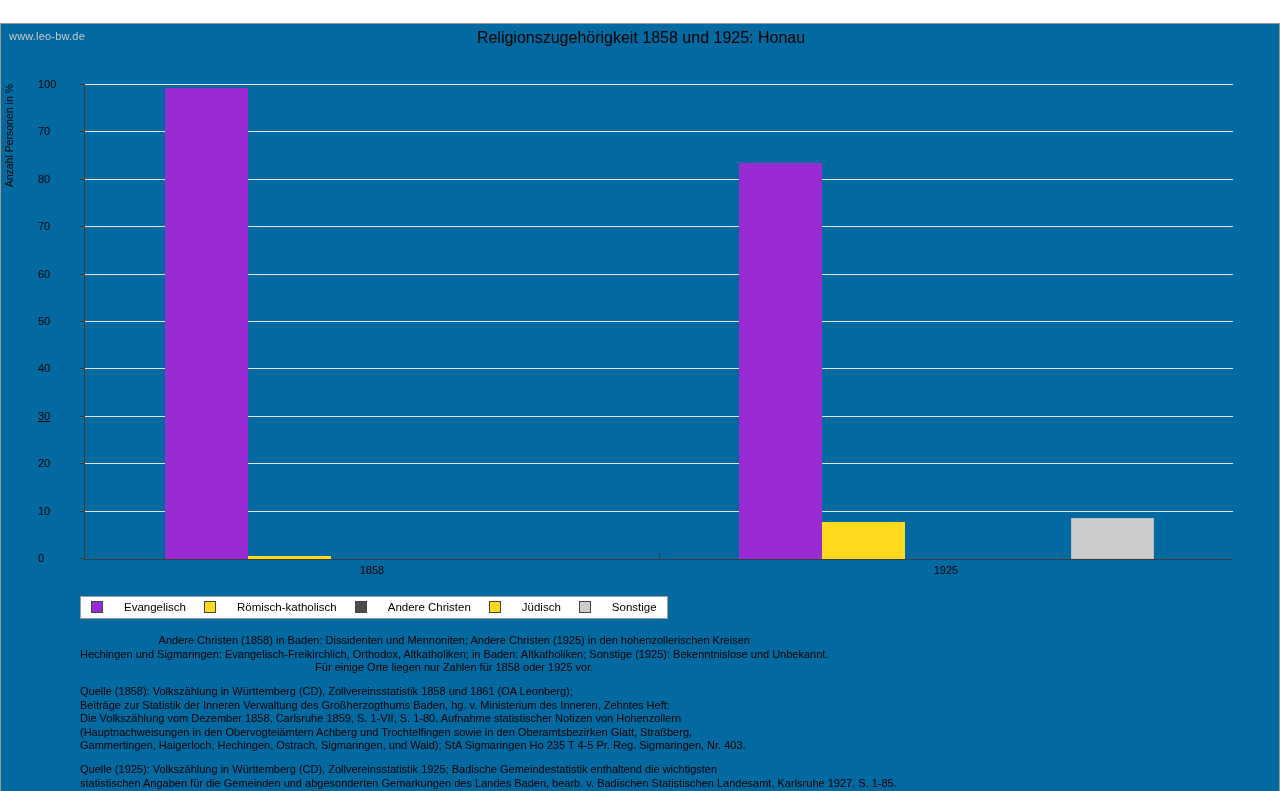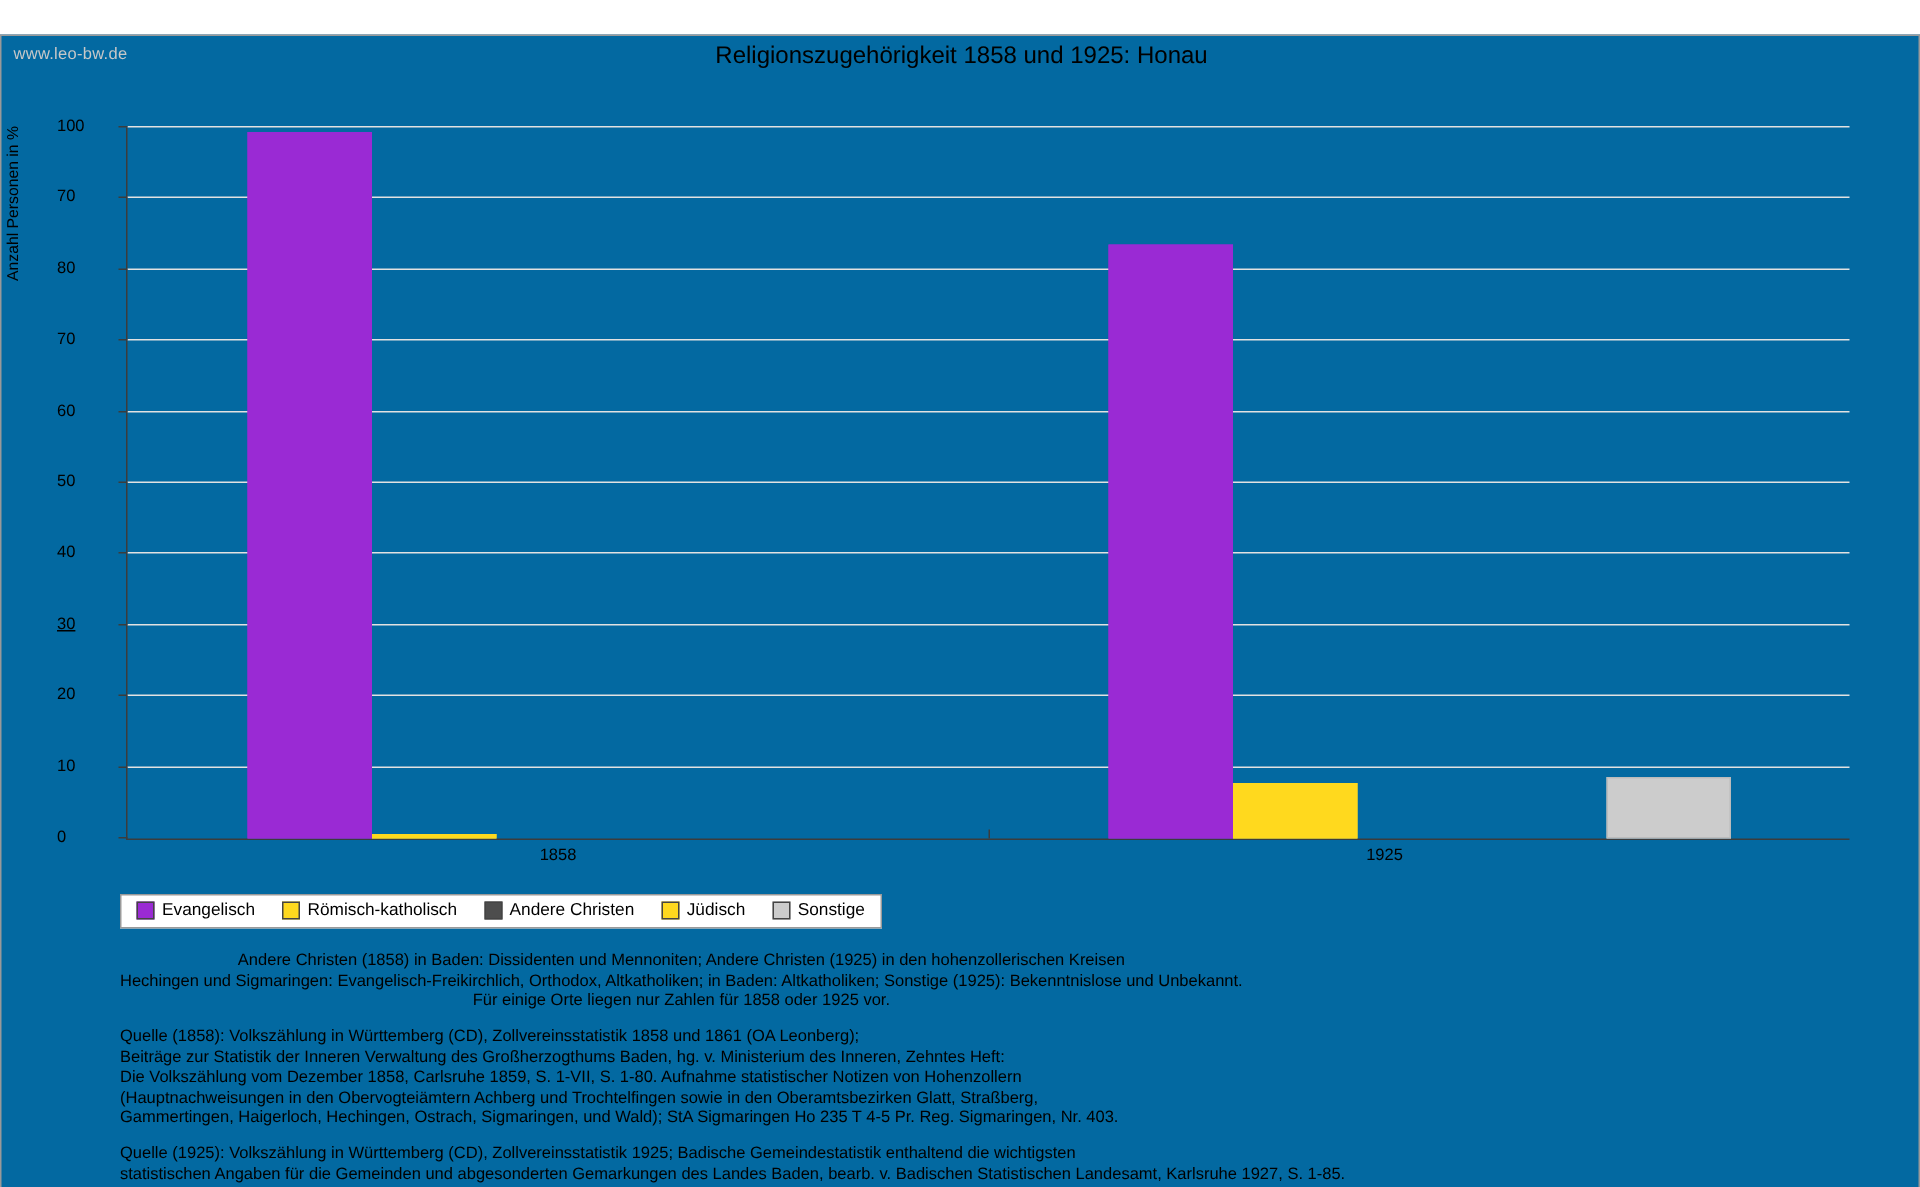--- a/index.html
+++ b/index.html
@@ -110,21 +110,21 @@
     background: #ffffff;
     padding: 4px 10px 5px 10px;
     display: flex;
     align-items: center;
     gap: 18px;
     font-size: 11.5px;
   }
   .legend-item {
     display: flex;
     align-items: center;
-    gap: 5px;
+    gap: 21px;
   }
   .legend-swatch {
     width: 12px;
     height: 12px;
     border: 1px solid #444444;
     box-sizing: border-box;
     display: inline-block;
   }
   .notes {
     position: absolute;
@@ -188,21 +188,21 @@
       </div>
     <div id="bars-layer">
         <div class="bar" title="Evangelisch 1858: 99.4%" style="left: 79.5px; width: 83px; height: 471.156px; background: rgb(154, 42, 212); border: 1px solid rgb(154, 42, 212);"></div>
         <div class="bar" title="Römisch-katholisch 1858: 0.6%" style="left: 162.5px; width: 83px; height: 2.844px; background: rgb(255, 217, 30); border: 1px solid rgb(255, 217, 30);"></div>
         <div class="bar" title="Evangelisch 1925: 83.5%" style="left: 653.5px; width: 83px; height: 395.79px; background: rgb(154, 42, 212); border: 1px solid rgb(154, 42, 212);"></div>
         <div class="bar" title="Römisch-katholisch 1925: 7.9%" style="left: 736.5px; width: 83px; height: 37.446px; background: rgb(255, 217, 30); border: 1px solid rgb(255, 217, 30);"></div>
         <div class="bar" title="Sonstige 1925: 8.6%" style="left: 985.5px; width: 83px; height: 40.764px; background: rgb(204, 204, 204); border: 1px solid rgb(187, 187, 187);"></div>
       </div>
     <div id="xlabels-layer">
         <div class="xtick-label" style="left: 0px; width: 574px;">1858</div>
-        <div class="xtick-label" style="left: 551px; width: 574px;">1925</div>
+        <div class="xtick-label" style="left: 574px; width: 574px;">1925</div>
         <div class="group-sep" style="left: 574px;"></div>
       </div>
   </div>
 
   <div id="legend">
       <div class="legend-item">
         <span class="legend-swatch" style="background: rgb(154, 42, 212);"></span>
         <span>Evangelisch</span>
       </div>
       <div class="legend-item">

